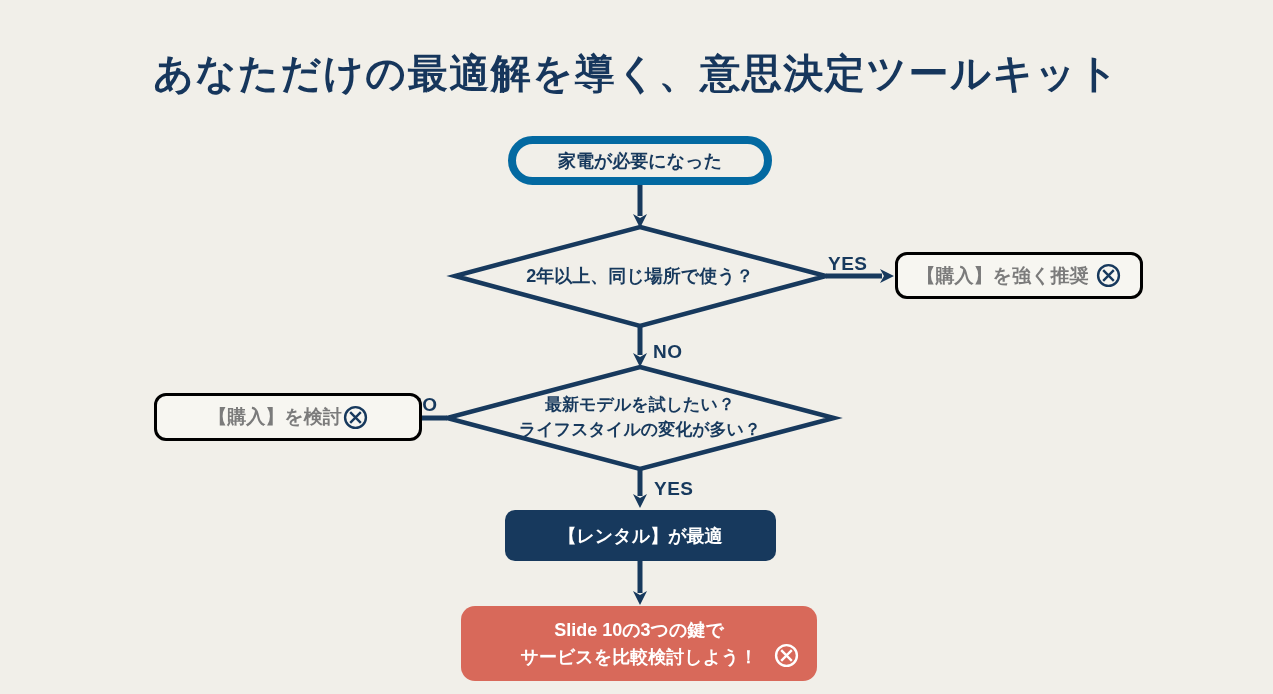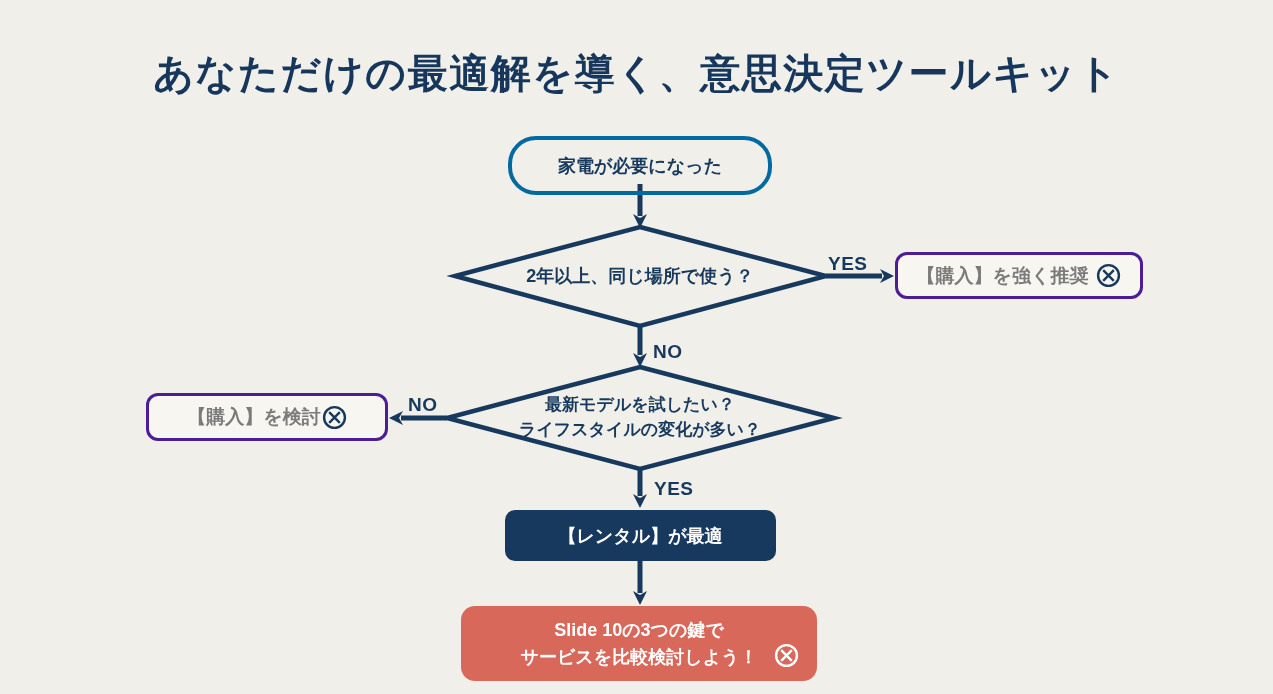--- a/index.html
+++ b/index.html
@@ -15,37 +15,37 @@
     text-align:center;
     font-size:40px;font-weight:800;letter-spacing:1.5px;
     color:#16365c;
   }
   #connectors{position:absolute;left:0;top:0;}
   .node{
     position:absolute;display:flex;align-items:center;justify-content:center;
     box-sizing:border-box;font-weight:700;
   }
   .pill{
-    left:508px;top:136px;width:264px;height:59px;
-    border:4px solid #0369a1;border-radius:28px;
+    left:508px;top:136px;width:264px;height:49px;
+    border:8px solid #0369a1;border-radius:28px;
     color:#17395d;font-size:18px;
   }
   .diamond-text{
     position:absolute;display:flex;flex-direction:column;align-items:center;justify-content:center;
     color:#17395d;font-weight:700;text-align:center;
   }
   .d1-text{left:490px;top:252px;width:300px;height:48px;font-size:18px;}
   .d2-text{left:470px;top:390px;width:340px;height:56px;font-size:17px;line-height:1.45;align-items:center;}
   .graybox{
     background:#f7f6f1;
-    border:3px solid #4c1d95;border-radius:12px;
+    border:3px solid #000000;border-radius:12px;
     color:#7b7b7b;font-size:19px;gap:8px;
   }
   .graybox-right{left:895px;top:252px;width:248px;height:47px;}
-  .graybox-left{left:146px;top:393px;width:242px;height:48px;gap:1px;}
+  .graybox-left{left:154px;top:393px;width:268px;height:48px;gap:1px;}
   .navybox{
     left:505px;top:510px;width:271px;height:51px;
     background:#17395d;border-radius:10px;
     color:#ffffff;font-size:18px;text-align:right;
   }
   .redbox{
     left:461px;top:606px;width:356px;height:75px;
     background:#d8695a;border-radius:14px;
     color:#ffffff;font-size:18px;line-height:1.5;
     flex-direction:column;text-align:center;

